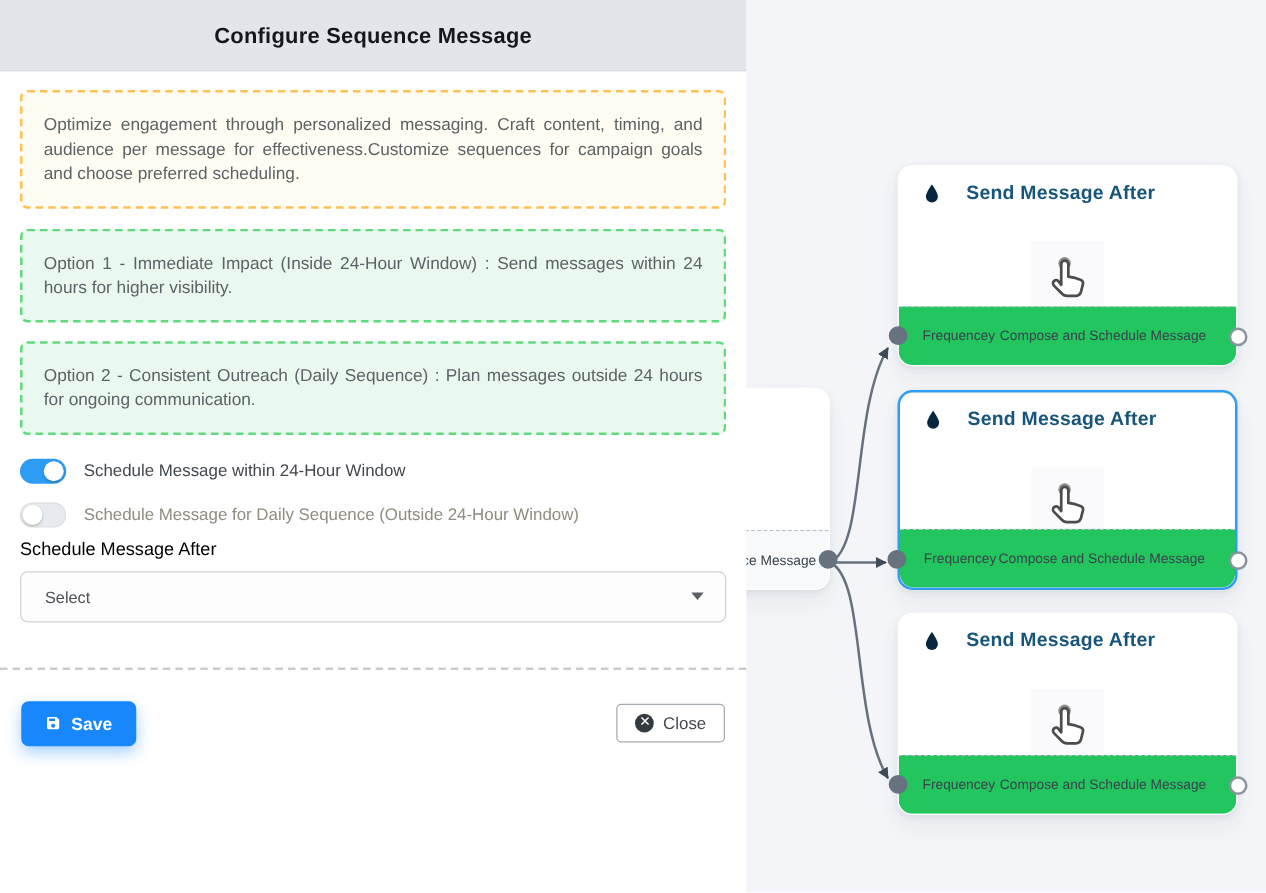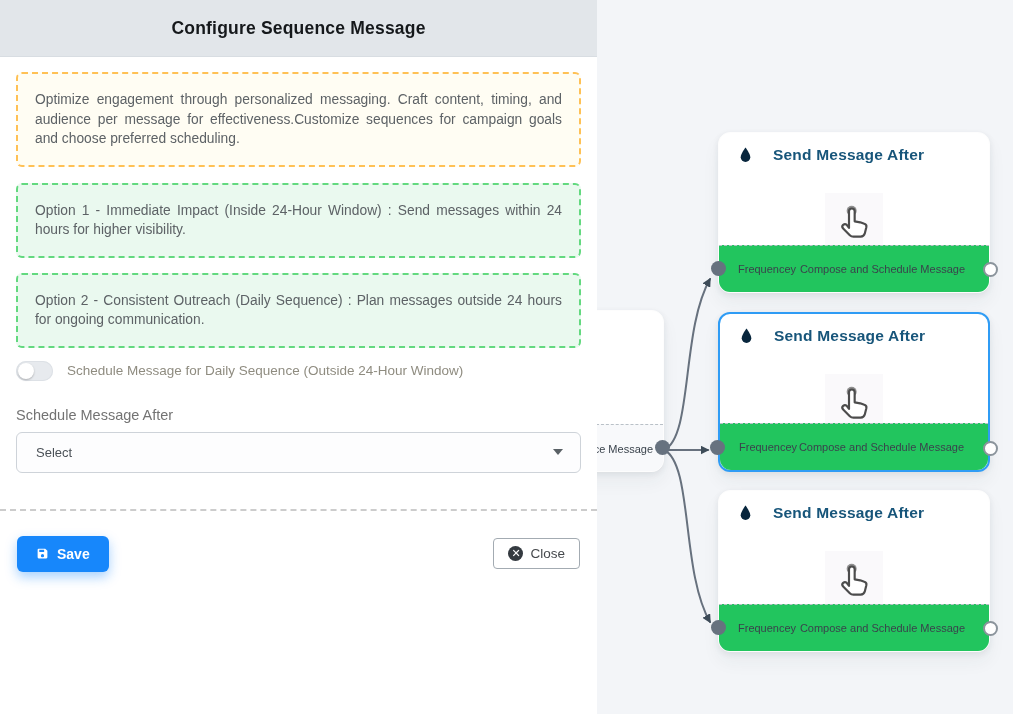--- a/index.html
+++ b/index.html
@@ -63,21 +63,21 @@
   .switch.on { background:#2d9cf4; }
   .switch.off { background:#e7eaee; box-shadow:inset 0 0 0 1px #dde1e6; }
   .knob { position:absolute; top:2px; width:16px; height:16px; border-radius:50%; background:#fff;
           box-shadow:0 1px 2px rgba(0,0,0,.25); }
   .switch.on .knob { right:2px; }
   .switch.off .knob { left:2px; }
   .toggle-label { font-size:13.5px; }
   .tl-on { color:#42484e; }
   .tl-off { color:#8f8c80;text-align:center; }
 
-  .field-label { margin-top:24px; font-size:14.5px; color:#737373; }
+  .field-label { margin-top:8px; font-size:14.5px; color:#000000; }
   .select-box { margin-top:9px; height:41px; border:1px solid #ced3d9; border-radius:6px;
                 background:#fdfdfe; display:flex; align-items:center; justify-content:space-between;
                 padding:0 17px 0 19px; cursor:pointer;gap:19px; }
   .select-value { font-size:13px; color:#4b5157; }
   .caret { width:0; height:0; border-left:5px solid transparent; border-right:5px solid transparent;
            border-top:6px solid #5a6166; }
 
   .divider { margin-top:36px; border-top:2px dashed #cccccc; margin-left:-16px; margin-right:-16px; }
 
   .btn-row { margin-top:25px; display:flex; align-items:center; justify-content:space-between; padding:0 1px; }
@@ -184,20 +184,26 @@
   <div class="panel">
     <div class="panel-header">
       <h1>Configure Sequence Message</h1>
     </div>
 
     <div class="panel-body">
       <div class="note amber">Optimize engagement through personalized messaging. Craft content, timing, and audience per message for effectiveness.Customize sequences for campaign goals and choose preferred scheduling.</div>
       <div class="note green g1">Option 1 - Immediate Impact (Inside 24-Hour Window) : Send messages within 24 hours for higher visibility.</div>
       <div class="note green g2">Option 2 - Consistent Outreach (Daily Sequence) : Plan messages outside 24 hours for ongoing communication.</div>
 
+      <div class="toggle-row r1">
+        <span class="switch on">
+            <span class="knob"></span>
+          </span>
+        <span class="toggle-label tl-on">Schedule Message within 24-Hour Window</span>
+      </div>
       <div class="toggle-row r2">
         <span class="switch off">
             <span class="knob"></span>
           </span>
         <span class="toggle-label tl-off">Schedule Message for Daily Sequence (Outside 24-Hour Window)</span>
       </div>
 
       <div class="field-label">Schedule Message After</div>
       <div class="select-box">
         <span class="select-value">Select</span>

